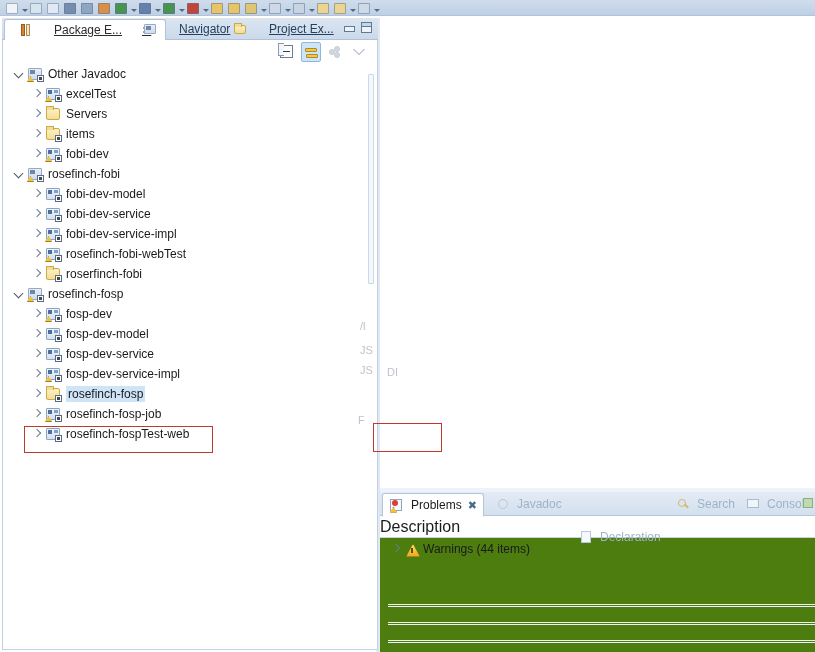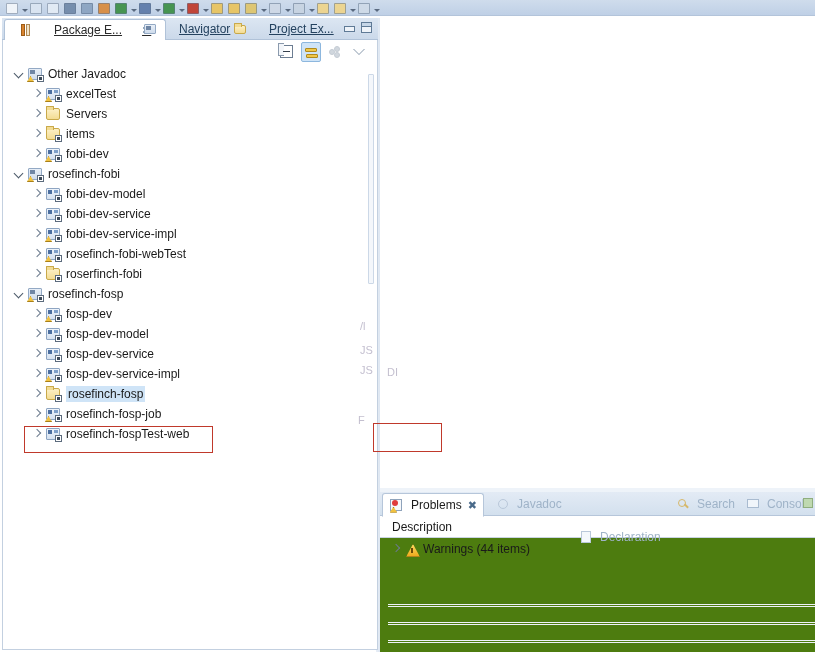--- a/index.html
+++ b/index.html
@@ -251,22 +251,22 @@
     border-radius: 3px 3px 0 0; top: 1px;
     color: #1a1a1a;
   }
   .btab.inactive { color: #9fb3c8; }
   .summary {
     height: 20px; line-height: 20px; padding-left: 4px;
     font-size: 12px; color: #1a1a1a; background: #ffffff;
     border-bottom: 1px solid #d8e0ea;
   }
   .col-header {
-    height: 22px; line-height: 22px; padding-left: 12px;
-    font-size: 12px; color: #1a1a1a;
+    height: 22px; line-height: 22px; padding-left: 0;
+    font-size: 16px; color: #1a1a1a;
     background: #ffffff; border-bottom: 1px solid #c9d4e2;
   }
   .prow {
     display: flex; align-items: center; height: 22px; padding-left: 8px;
     font-size: 12px; color: #1a1a1a; white-space: nowrap;
   }
   .prow .twisty { width: 16px; }
   .warn-ico {
     width: 16px; height: 16px; position: relative; flex: 0 0 auto; margin-right: 3px;
   }

